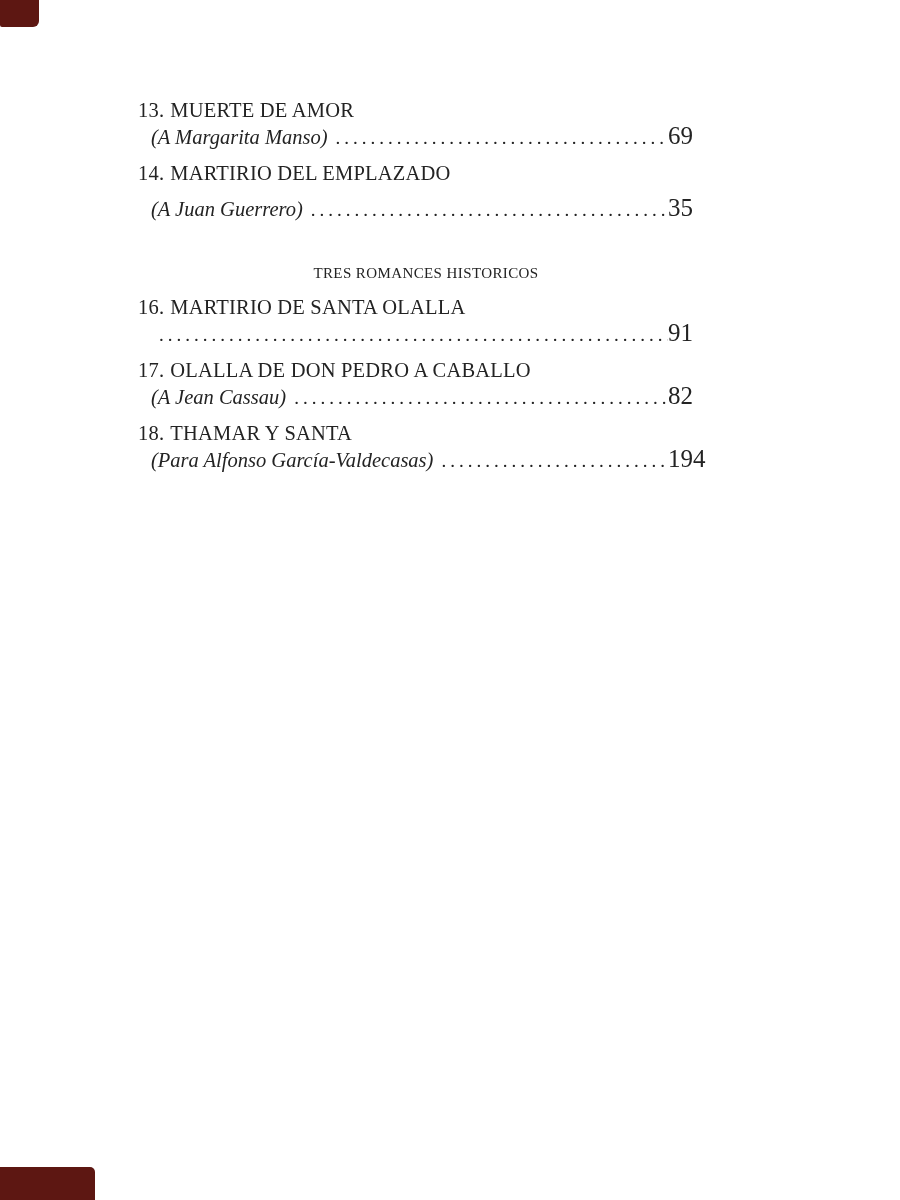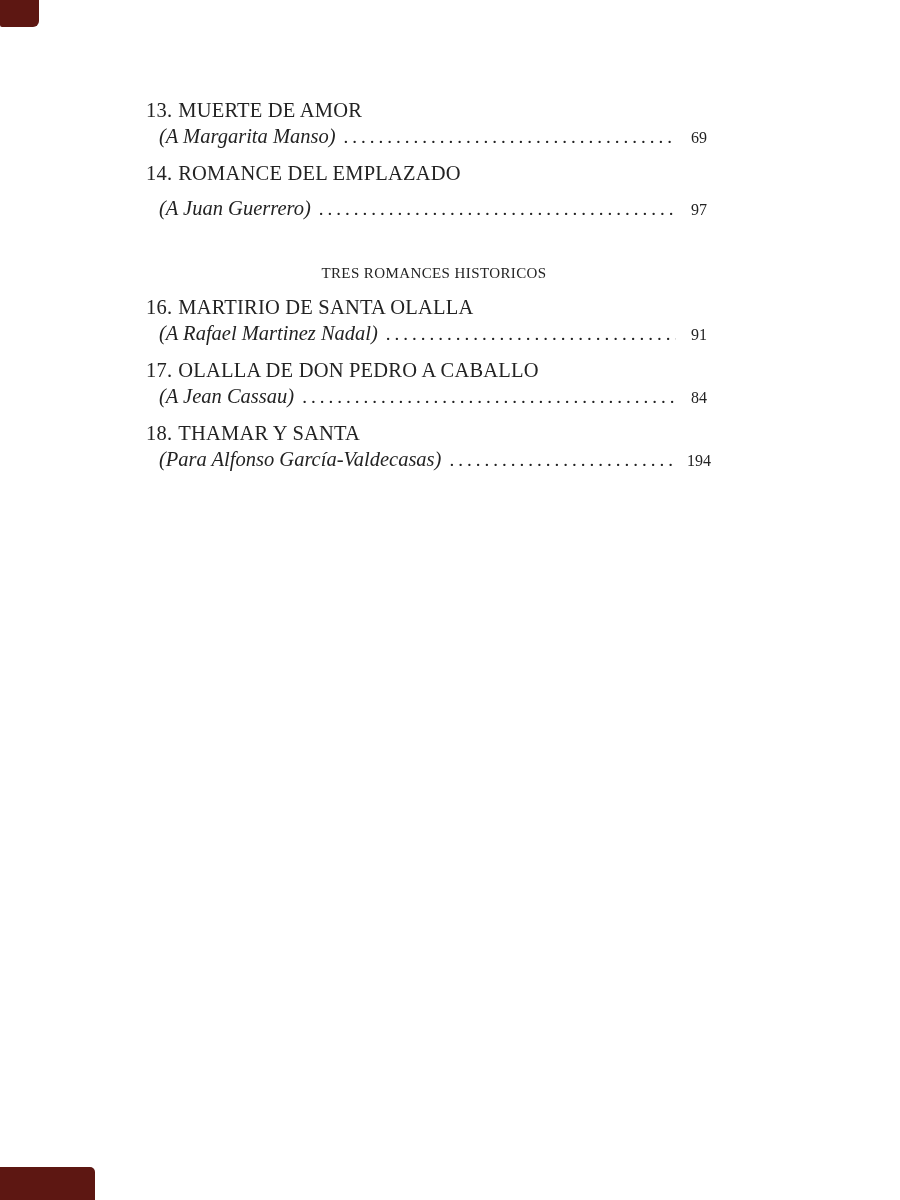--- a/index.html
+++ b/index.html
@@ -23,21 +23,21 @@
   .scan-mark {
     position: absolute;
     background: var(--mark);
   }
   .scan-mark-tl { left: 0; top: 0; width: 39px; height: 27px; border-radius: 0 0 6px 2px; }
   .scan-mark-bl { left: 0; bottom: 0; width: 95px; height: 33px; border-radius: 0 5px 0 0; }
 
   
   .toc {
     position: absolute;
-    left: 146px;
+    left: 138px;
     top: 97px;
     width: 576px;
   }
 
   .entry { margin: 0 0 9px 0; }
 
   .entry-title-line {
     font-size: 20.5px;
     line-height: 26px;
     letter-spacing: 0.2px;
@@ -64,22 +64,22 @@
     margin-left: 8px;
     font-size: 19px;
     letter-spacing: 4px;
     color: var(--ink);
   }
   .dot-leader::after {
     content: "................................................................................";
   }
   .page-num {
     flex: 0 0 46px;
-    text-align: center;
-    font-size: 16px;
+    text-align: left;
+    font-size: 25px;
   }
 
   .section-heading {
     text-align: center;
     font-size: 15px;
     line-height: 26px;
     letter-spacing: 0.4px;
     margin: 37px 0 8px 0;
   }
 </style>
@@ -96,53 +96,52 @@
     </div>
     <div class="entry-ded-line">
       <span class="dedication">(A Margarita Manso)</span>
       <span class="dot-leader"></span>
       <span class="page-num">69</span>
     </div>
   </div>
 
   <div class="entry">
     <div class="entry-title-line">
-      <span class="entry-number">14.</span><span class="entry-title">ROMANCE DEL EMPLAZADO</span>
+      <span class="entry-number">14.</span><span class="entry-title">MARTIRIO DEL EMPLAZADO</span>
     </div>
   </div>
 
   <div class="entry">
     <div class="entry-ded-line">
       <span class="dedication">(A Juan Guerrero)</span>
       <span class="dot-leader"></span>
-      <span class="page-num">97</span>
+      <span class="page-num">35</span>
     </div>
   </div>
 
   <div class="section-heading">TRES ROMANCES HISTORICOS</div>
 
   <div class="entry">
     <div class="entry-title-line">
       <span class="entry-number">16.</span><span class="entry-title">MARTIRIO DE SANTA OLALLA</span>
     </div>
     <div class="entry-ded-line">
-      <span class="dedication">(A Rafael Martinez Nadal)</span>
       <span class="dot-leader"></span>
       <span class="page-num">91</span>
     </div>
   </div>
 
   <div class="entry">
     <div class="entry-title-line">
       <span class="entry-number">17.</span><span class="entry-title">OLALLA DE DON PEDRO A CABALLO</span>
     </div>
     <div class="entry-ded-line">
       <span class="dedication">(A Jean Cassau)</span>
       <span class="dot-leader"></span>
-      <span class="page-num">84</span>
+      <span class="page-num">82</span>
     </div>
   </div>
 
   <div class="entry">
     <div class="entry-title-line">
       <span class="entry-number">18.</span><span class="entry-title">THAMAR Y SANTA</span>
     </div>
     <div class="entry-ded-line">
       <span class="dedication">(Para Alfonso García-Valdecasas)</span>
       <span class="dot-leader"></span>

